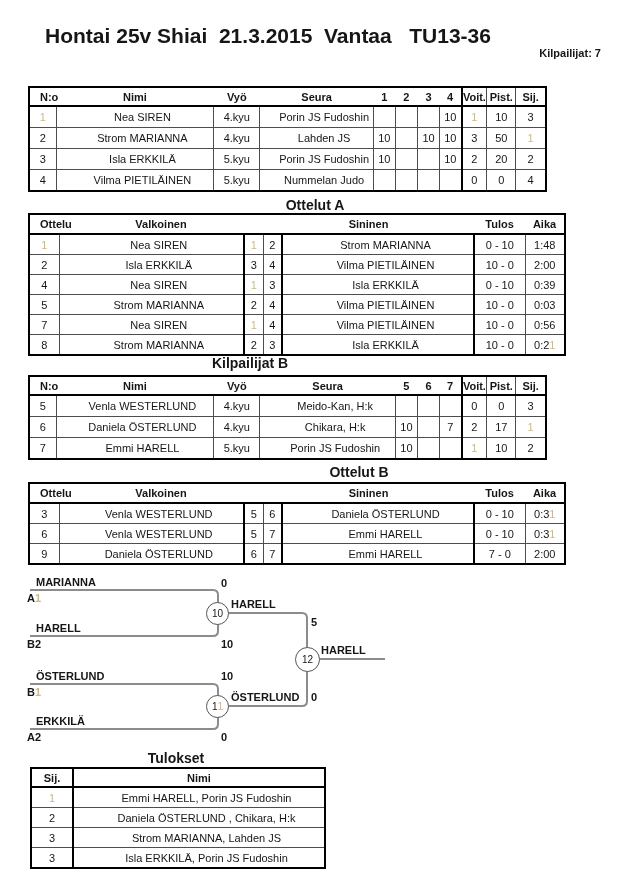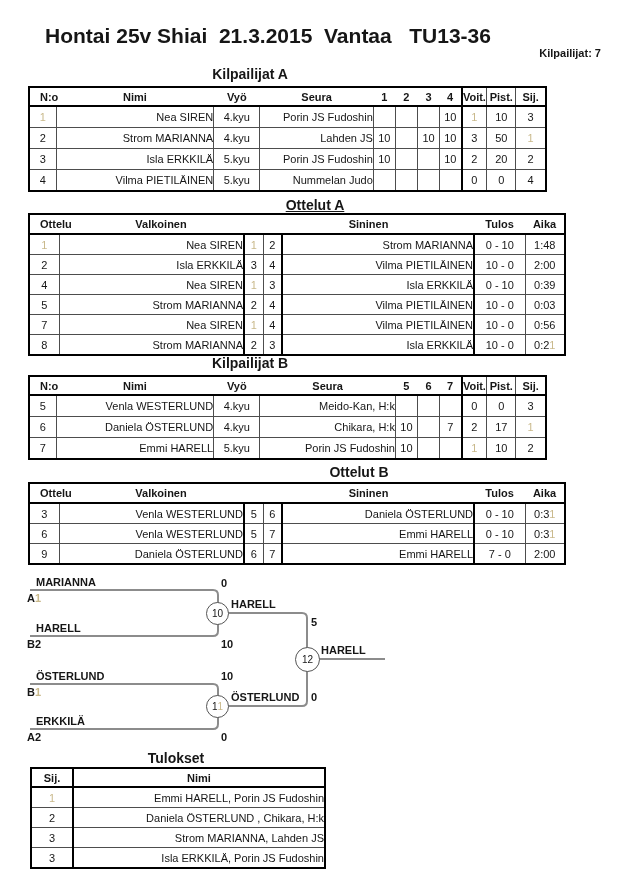--- a/index.html
+++ b/index.html
@@ -3,32 +3,32 @@
 <meta charset="utf-8">
 <style>
   html,body{margin:0;padding:0;background:#fff;}
   .page{position:relative;width:630px;height:891px;background:#fff;overflow:hidden;
         font-family:"Liberation Sans",sans-serif;color:#161616;}
   .abs{position:absolute;}
   .title{top:24px;left:0;width:536px;text-align:center;font-size:21px;font-weight:bold;white-space:pre;}
   .kilp7{top:47px;right:29px;font-size:11px;font-weight:bold;}
   .h{font-size:14px;font-weight:bold;text-align:center;}
   .h-ka{top:66px;left:0;width:500px;}
-  .h-oa{top:197px;left:0;width:630px;text-decoration:underline;}
+  .h-oa{top:197px;left:0;width:630px;}
   .h-kb{top:355px;left:0;width:500px;}
   .h-ob{top:464px;left:0;width:630px;padding-left:44px;}
   .h-res{top:750px;left:0;width:352px;}
 
   table{border-collapse:collapse;table-layout:fixed;background:#fff;}
   table.frame{border:2px solid #000;}
   td,th{padding:0;font-size:11px;white-space:nowrap;overflow:hidden;vertical-align:middle;}
   th{font-weight:bold;text-align:center;}
   tbody tr{border-bottom:1px solid #4d4d4d;}
   thead tr{border-bottom:2px solid #000;}
-  .lt{text-align:right;padding-left:15px;}
+  .lt{text-align:center;padding-left:15px;}
   .ct{text-align:center;}
   .hl{text-align:left;padding-left:10px;overflow:visible;}
   .bl{border-left:1px solid #4d4d4d;}
   .bl2{border-left:2px solid #000;}
   .t-comp tbody td{height:20px;}
   .t-comp thead th{height:17px;}
   .t-match tbody td{height:19px;}
   .t-match thead th{height:18px;}
   .t-res tbody td{height:19px;}
   .t-res thead th{height:17px;}
@@ -41,21 +41,20 @@
         font-size:10px;display:flex;align-items:center;justify-content:center;line-height:10px;}
 </style>
 </head>
 <body>
 
 <div class="page">
 
   <div class="abs title">Hontai 25v Shiai  21.3.2015  Vantaa   TU13-36</div>
   <div class="abs kilp7">Kilpailijat: 7</div>
 
-  <div class="abs h h-ka">Kilpailijat A</div>
   <table class="abs frame t-comp" style="left:28px;top:86px;width:519px;">
     <colgroup>
         <col style="width:27px">
         <col style="width:157px">
         <col style="width:46px">
         <col style="width:113px">
         <col style="width:22px">
         <col style="width:22px">
         <col style="width:22px">
         <col style="width:22px">

